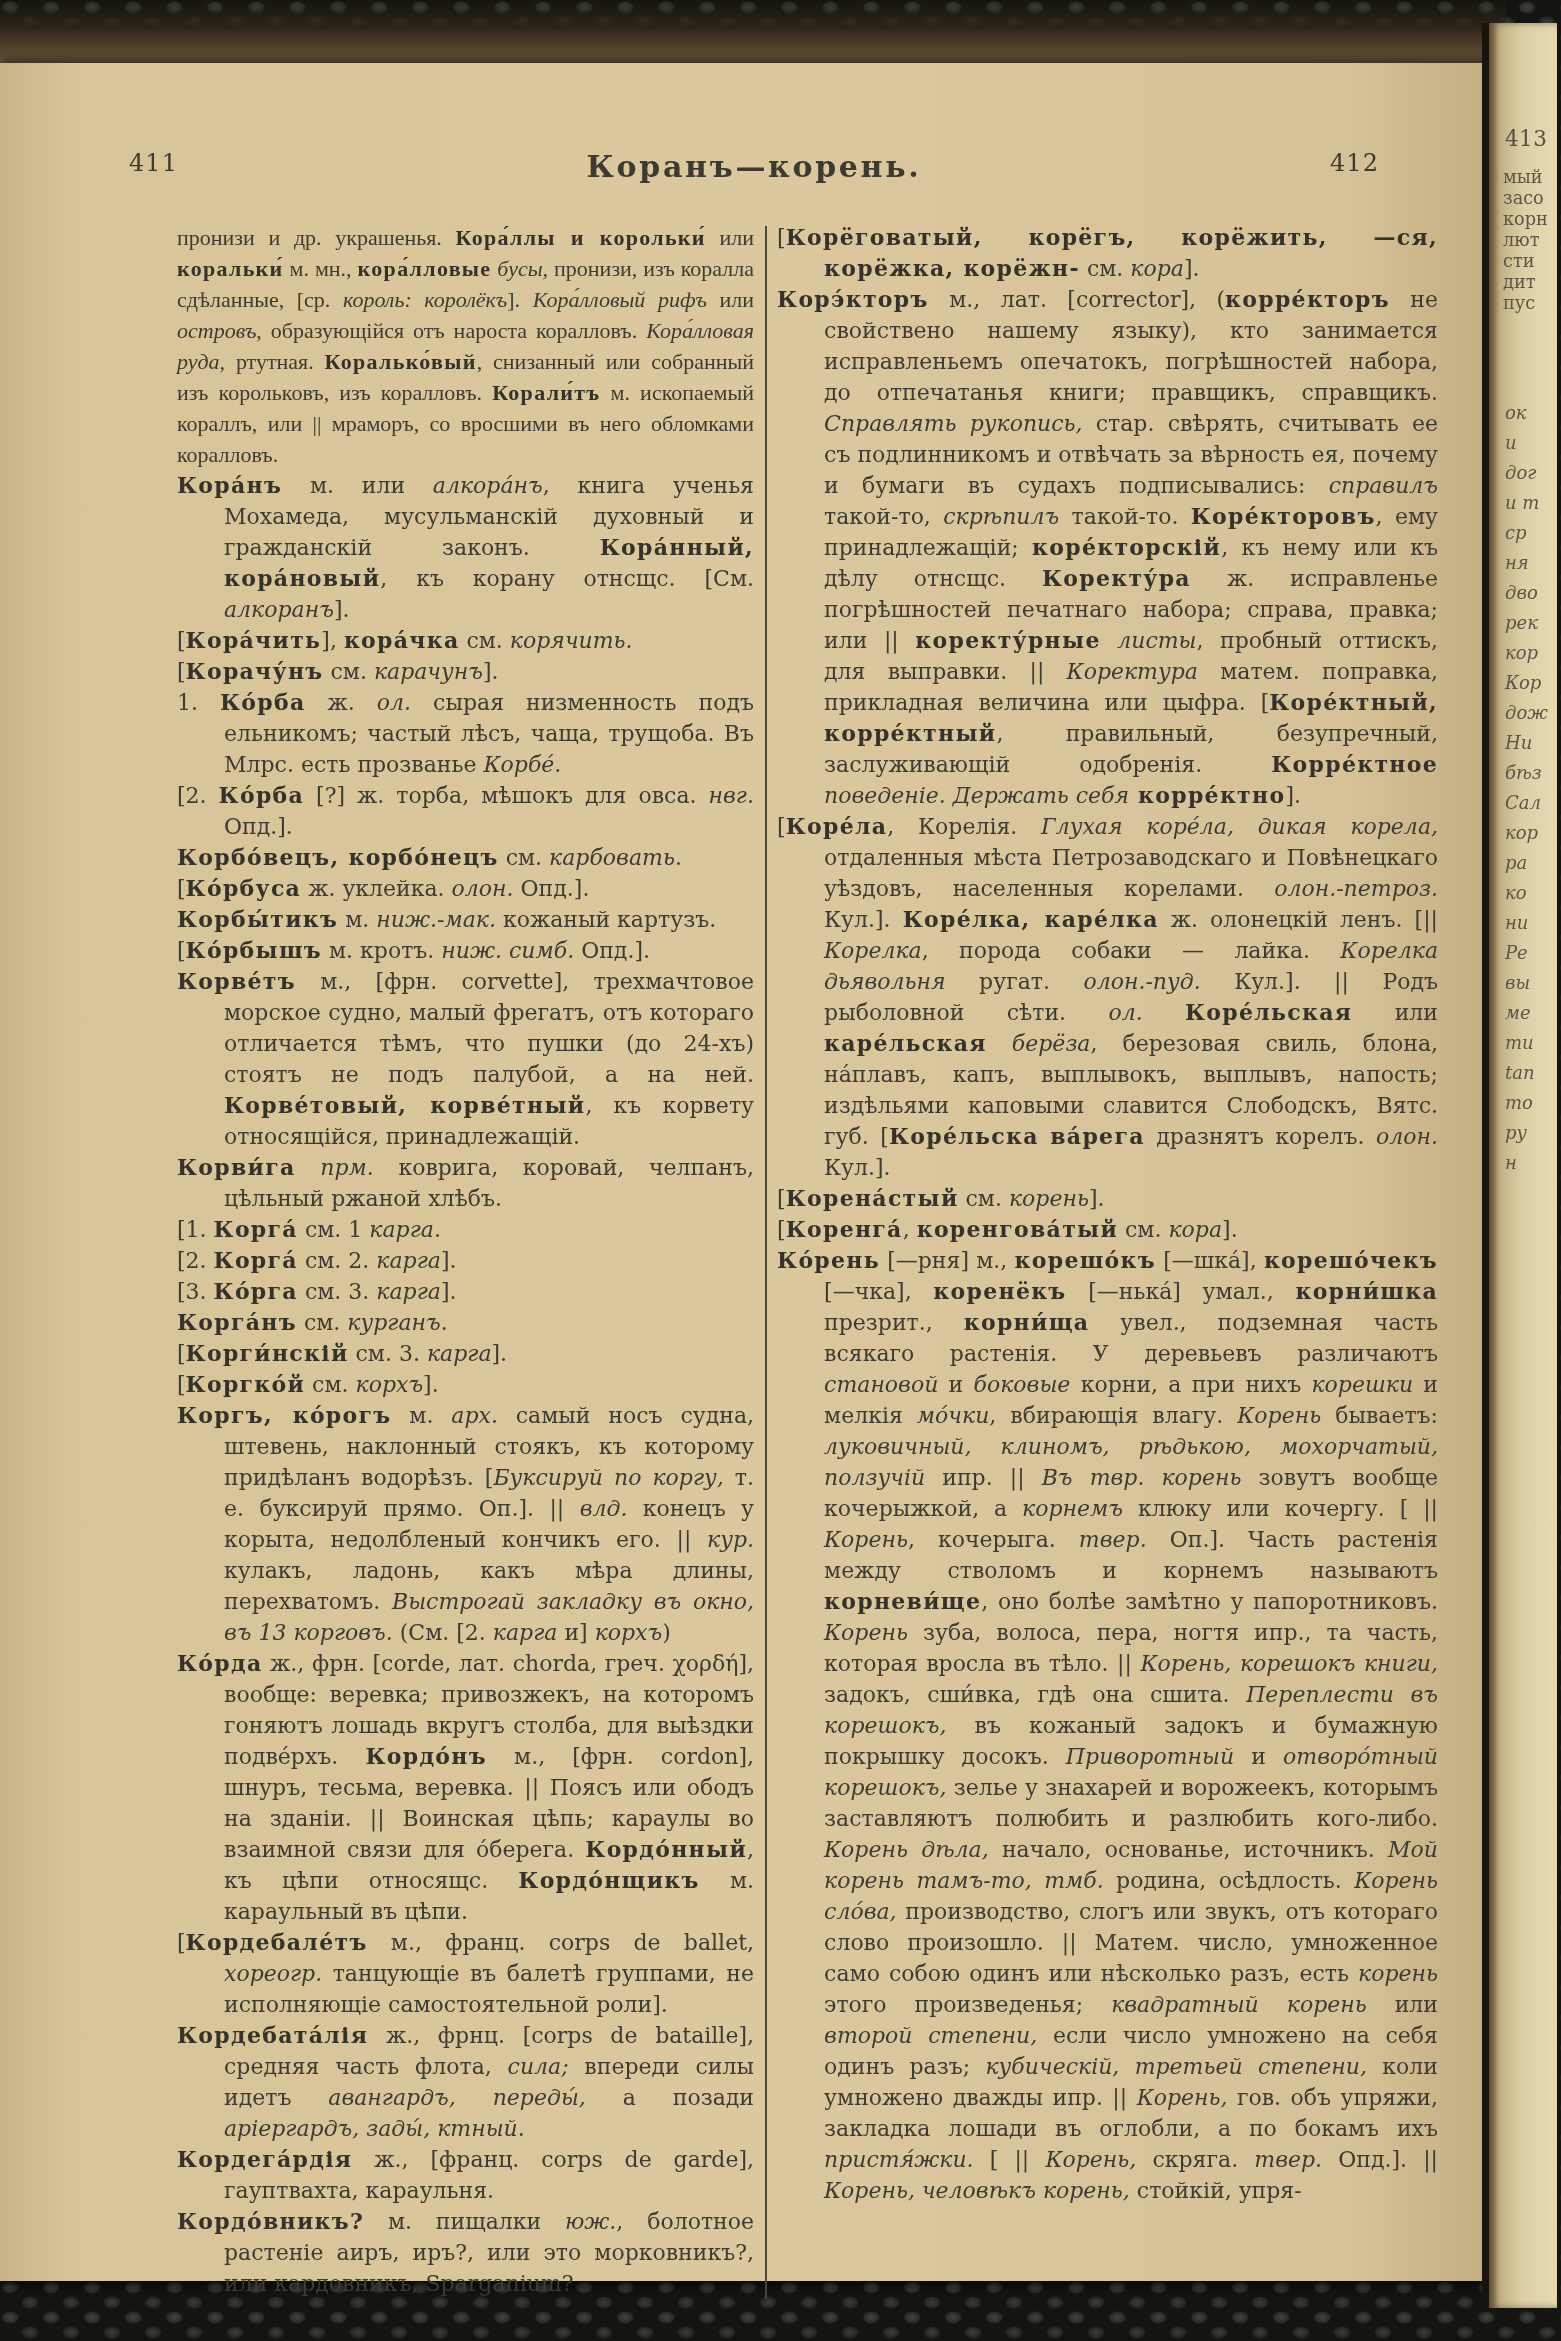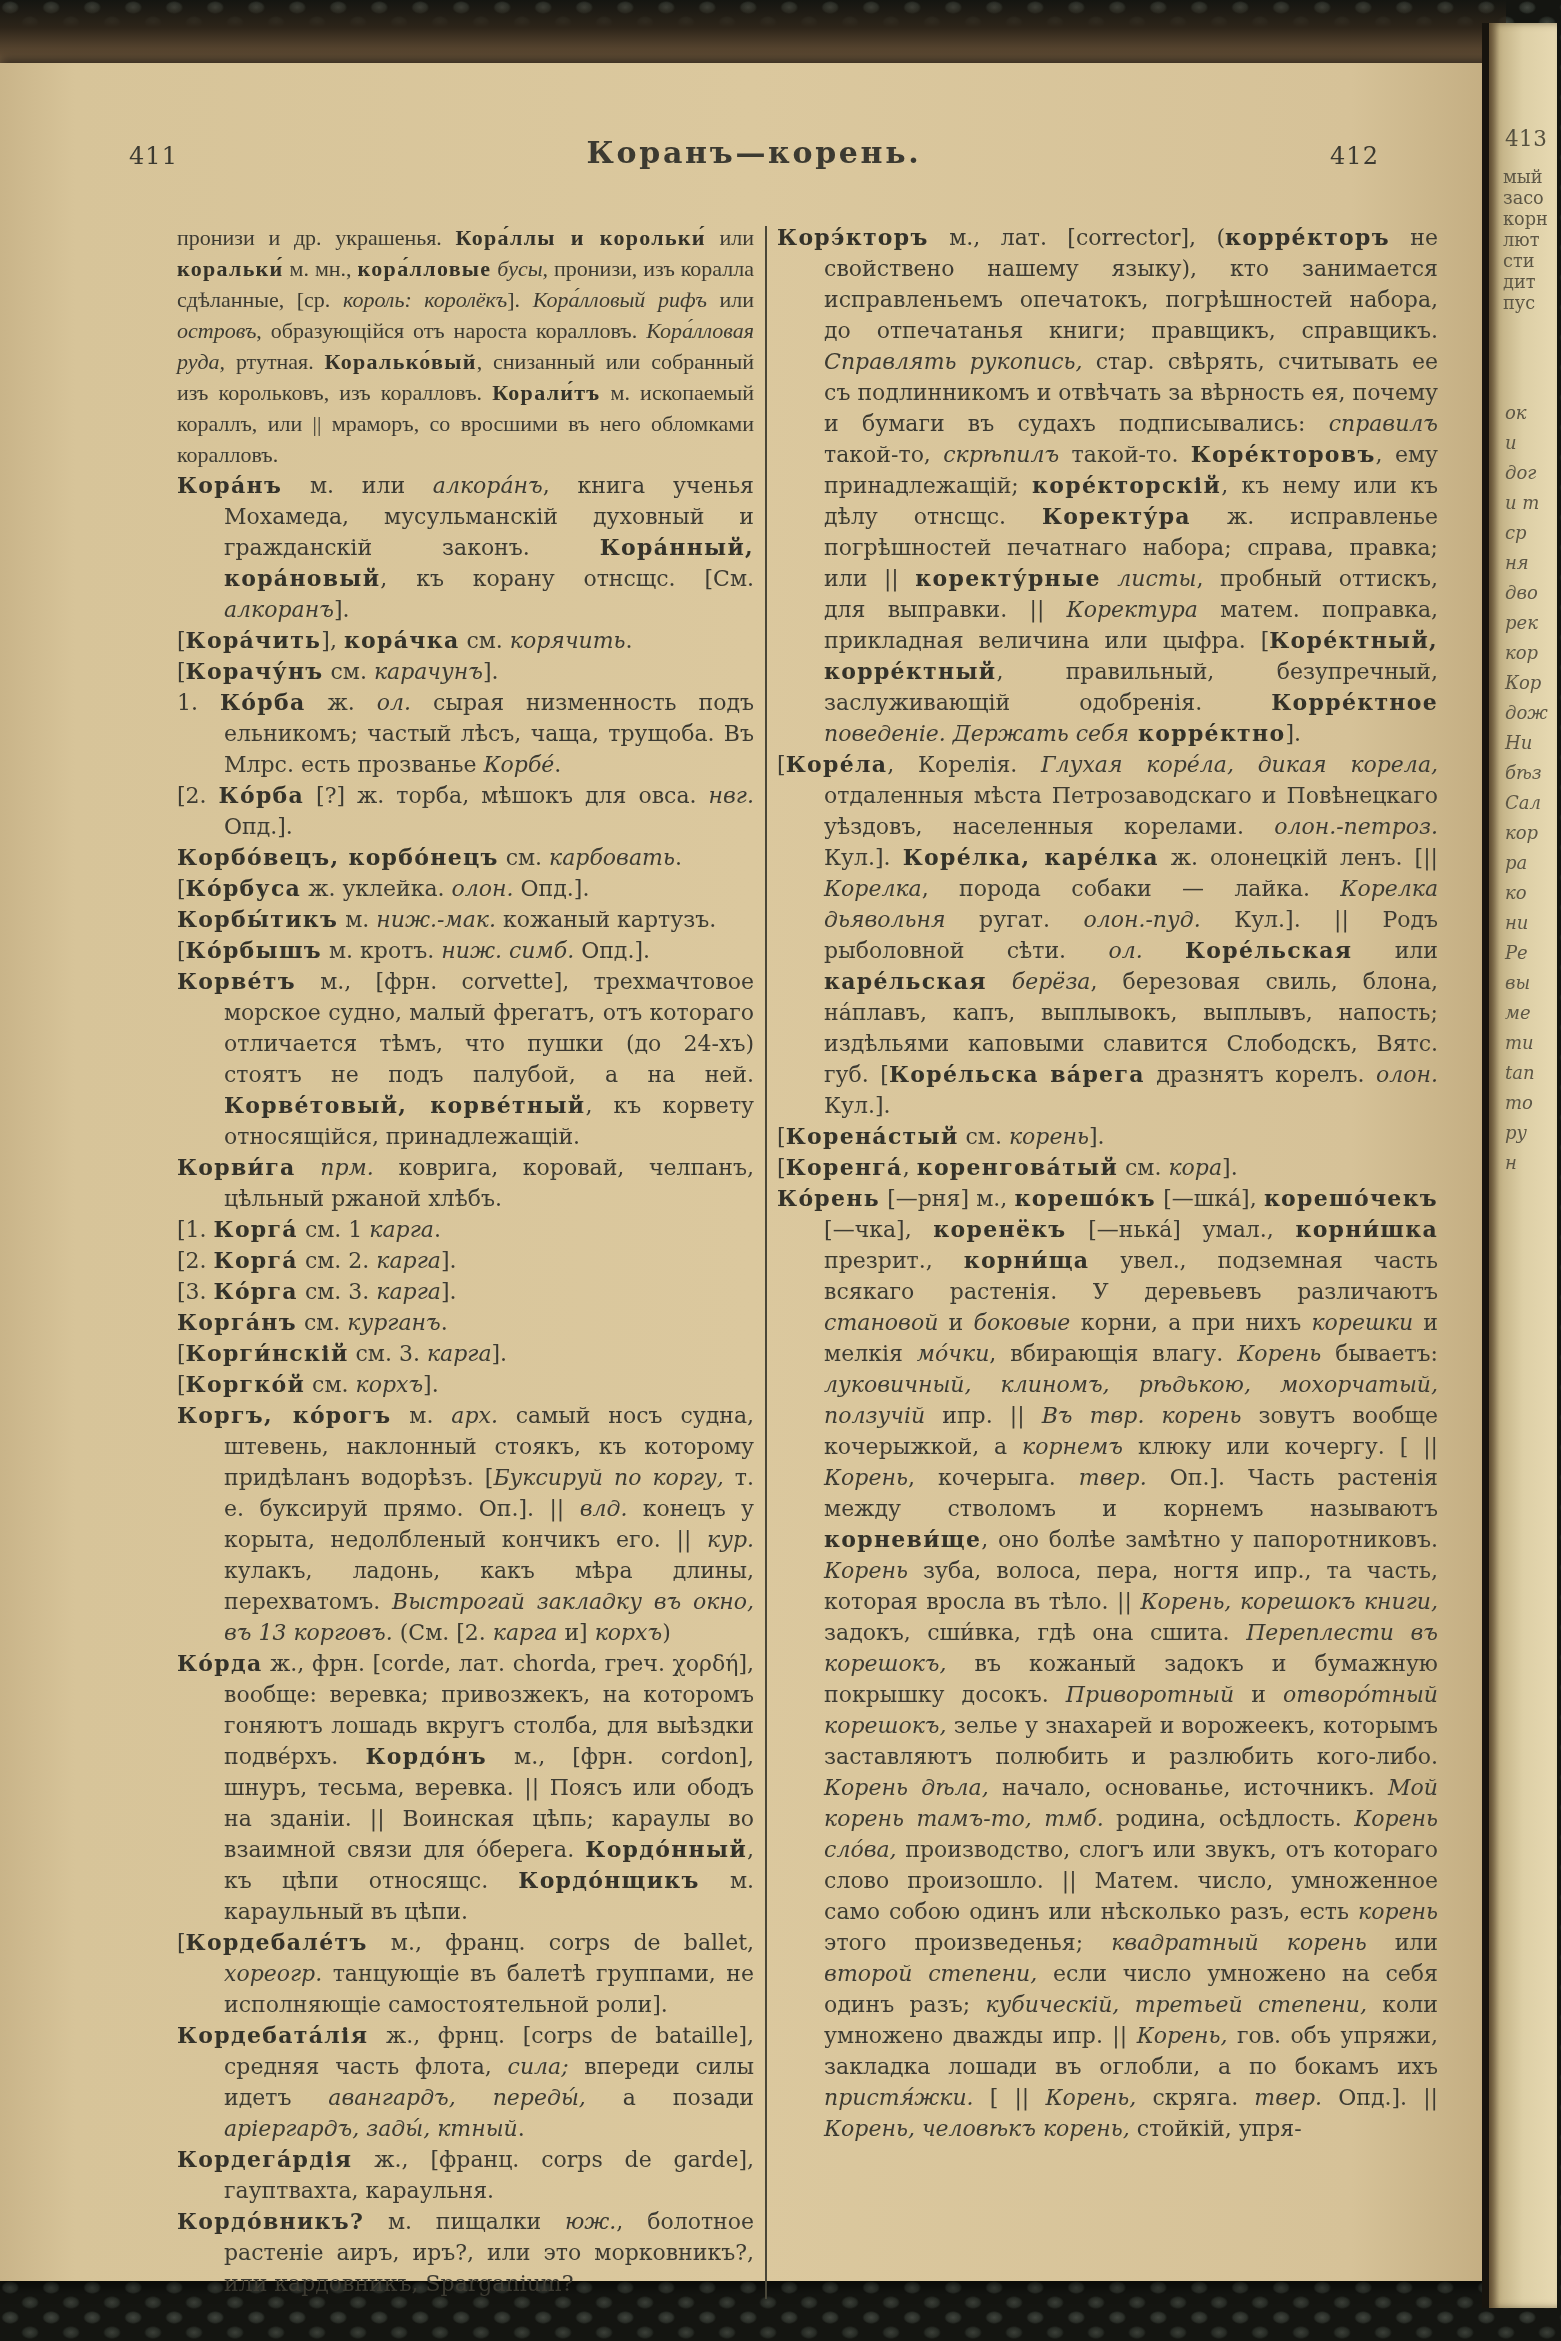--- a/index.html
+++ b/index.html
@@ -15,22 +15,22 @@
   .book-edge-top{
     position:absolute;top:0;left:0;width:1506px;height:91px;
     background:linear-gradient(180deg, rgba(20,18,14,0) 0%, #2c2419 30%, #5d4a33 58%, #8a7152 80%, rgba(138,113,82,0) 100%);
   }
   .page{
     position:absolute;left:0;top:63px;width:1501px;height:2218px;
     background:linear-gradient(90deg,#c9b489 0%,#d7c499 5%,#dbc89e 50%,#d6c298 90%,#c2ac80 100%);
     box-shadow:0 -4.3px 10.7px rgba(0,0,0,0.5), 0 5.4px 11.8px rgba(0,0,0,0.55);
   }
   .page-header{
-    position:absolute;top:72px;left:129px;right:122px;
-    display:flex;justify-content:space-between;align-items:flex-end;
+    position:absolute;top:86px;left:129px;right:122px;
+    display:flex;justify-content:space-between;align-items:flex-start;
     color:#3c3a31;
   }
   .pagenum{font-size:24px;letter-spacing:1.1px;}
   .running-head{font-size:30px;font-weight:bold;letter-spacing:2.7px;}
   .columns{
     position:absolute;top:159px;left:177px;width:1261px;
     display:flex;align-items:flex-start;
     font-size:22px;line-height:31px;color:#3d3b32;text-align:justify;
   }
   .col-left{width:577px;}
@@ -87,20 +87,21 @@
         <p class="entry"><span class="s-n">[</span><span class="s-b">Коргко́й</span><span class="s-n"> см. </span><span class="s-i">корхъ</span><span class="s-n">].</span></p>
         <p class="entry"><span class="s-b">Коргъ, ко́рогъ</span><span class="s-n"> м. </span><span class="s-i">арх.</span><span class="s-n"> самый носъ судна, штевень, наклонный стоякъ, къ которому придѣланъ водорѣзъ. [</span><span class="s-i">Буксируй по коргу,</span><span class="s-n"> т. е. буксируй прямо. Оп.]. || </span><span class="s-i">влд.</span><span class="s-n"> конецъ у корыта, недолбленый кончикъ его. || </span><span class="s-i">кур.</span><span class="s-n"> кулакъ, ладонь, какъ мѣра длины, перехватомъ. </span><span class="s-i">Выстрогай закладку въ окно, въ 13 корговъ.</span><span class="s-n"> (См. [2. </span><span class="s-i">карга</span><span class="s-n"> и] </span><span class="s-i">корхъ</span><span class="s-n">)</span></p>
         <p class="entry"><span class="s-b">Ко́рда</span><span class="s-n"> ж., фрн. [corde, лат. chorda, греч. χορδή], вообще: веревка; привозжекъ, на которомъ гоняютъ лошадь вкругъ столба, для выѣздки подве́рхъ. </span><span class="s-b">Кордо́нъ</span><span class="s-n"> м., [фрн. cordon], шнуръ, тесьма, веревка. || Поясъ или ободъ на зданіи. || Воинская цѣпь; караулы во взаимной связи для о́берега. </span><span class="s-b">Кордо́нный</span><span class="s-n">, къ цѣпи относящс. </span><span class="s-b">Кордо́нщикъ</span><span class="s-n"> м. караульный въ цѣпи.</span></p>
         <p class="entry"><span class="s-n">[</span><span class="s-b">Кордебале́тъ</span><span class="s-n"> м., франц. corps de ballet, </span><span class="s-i">хореогр.</span><span class="s-n"> танцующіе въ балетѣ группами, не исполняющіе самостоятельной роли].</span></p>
         <p class="entry"><span class="s-b">Кордебата́лія</span><span class="s-n"> ж., фрнц. [corps de bataille], средняя часть флота, </span><span class="s-i">сила;</span><span class="s-n"> впереди силы идетъ </span><span class="s-i">авангардъ, переды́,</span><span class="s-n"> а позади </span><span class="s-i">аріергардъ, зады́, ктный</span><span class="s-n">.</span></p>
         <p class="entry"><span class="s-b">Кордега́рдія</span><span class="s-n"> ж., [франц. corps de garde], гауптвахта, караульня.</span></p>
         <p class="entry"><span class="s-b">Кордо́вникъ?</span><span class="s-n"> м. пищалки </span><span class="s-i">юж.</span><span class="s-n">, болотное растеніе аиръ, иръ?, или это морковникъ?, или кардовникъ, Sparganium?</span></p>
       </div>
     <div class="divider"></div>
     <div class="col col-right" id="col-right">
+        <p class="entry"><span class="s-n">[</span><span class="s-b">Корёговатый, корёгъ, корёжить, —ся, корёжка, корёжн-</span><span class="s-n"> см. </span><span class="s-i">кора</span><span class="s-n">].</span></p>
         <p class="entry"><span class="s-b">Корэ́кторъ</span><span class="s-n"> м., лат. [corrector], (</span><span class="s-b">корре́кторъ</span><span class="s-n"> не свойствено нашему языку), кто занимается исправленьемъ опечатокъ, погрѣшностей набора, до отпечатанья книги; правщикъ, справщикъ. </span><span class="s-i">Справлять рукопись,</span><span class="s-n"> стар. свѣрять, считывать ее съ подлинникомъ и отвѣчать за вѣрность ея, почему и бумаги въ судахъ подписывались: </span><span class="s-i">справилъ</span><span class="s-n"> такой-то, </span><span class="s-i">скрѣпилъ</span><span class="s-n"> такой-то. </span><span class="s-b">Коре́кторовъ</span><span class="s-n">, ему принадлежащій; </span><span class="s-b">коре́кторскій</span><span class="s-n">, къ нему или къ дѣлу отнсщс. </span><span class="s-b">Коректу́ра</span><span class="s-n"> ж. исправленье погрѣшностей печатнаго набора; справа, правка; или || </span><span class="s-b">коректу́рные</span><span class="s-i"> листы</span><span class="s-n">, пробный оттискъ, для выправки. || </span><span class="s-i">Коректура</span><span class="s-n"> матем. поправка, прикладная величина или цыфра. [</span><span class="s-b">Коре́ктный, корре́ктный</span><span class="s-n">, правильный, безупречный, заслуживающій одобренія. </span><span class="s-b">Корре́ктное</span><span class="s-i"> поведеніе. Держать себя</span><span class="s-b"> корре́ктно</span><span class="s-n">].</span></p>
         <p class="entry"><span class="s-n">[</span><span class="s-b">Коре́ла</span><span class="s-n">, Корелія. </span><span class="s-i">Глухая коре́ла, дикая корела,</span><span class="s-n"> отдаленныя мѣста Петрозаводскаго и Повѣнецкаго уѣздовъ, населенныя корелами. </span><span class="s-i">олон.-петроз.</span><span class="s-n"> Кул.]. </span><span class="s-b">Коре́лка, каре́лка</span><span class="s-n"> ж. олонецкій ленъ. [|| </span><span class="s-i">Корелка</span><span class="s-n">, порода собаки — лайка. </span><span class="s-i">Корелка дьявольня</span><span class="s-n"> ругат. </span><span class="s-i">олон.-пуд.</span><span class="s-n"> Кул.]. || Родъ рыболовной сѣти. </span><span class="s-i">ол.</span><span class="s-n"> </span><span class="s-b">Коре́льская</span><span class="s-n"> или </span><span class="s-b">каре́льская</span><span class="s-i"> берёза</span><span class="s-n">, березовая свиль, блона, на́плавъ, капъ, выплывокъ, выплывъ, напость; издѣльями каповыми славится Слободскъ, Вятс. губ. [</span><span class="s-b">Коре́льска</span><span class="s-n"> </span><span class="s-b">ва́рега</span><span class="s-n"> дразнятъ корелъ. </span><span class="s-i">олон.</span><span class="s-n"> Кул.].</span></p>
         <p class="entry"><span class="s-n">[</span><span class="s-b">Корена́стый</span><span class="s-n"> см. </span><span class="s-i">корень</span><span class="s-n">].</span></p>
         <p class="entry"><span class="s-n">[</span><span class="s-b">Коренга́</span><span class="s-n">, </span><span class="s-b">коренгова́тый</span><span class="s-n"> см. </span><span class="s-i">кора</span><span class="s-n">].</span></p>
         <p class="entry"><span class="s-b">Ко́рень</span><span class="s-n"> [—рня] м., </span><span class="s-b">корешо́къ</span><span class="s-n"> [—шка́], </span><span class="s-b">корешо́чекъ</span><span class="s-n"> [—чка], </span><span class="s-b">коренёкъ</span><span class="s-n"> [—нька́] умал., </span><span class="s-b">корни́шка</span><span class="s-n"> презрит., </span><span class="s-b">корни́ща</span><span class="s-n"> увел., подземная часть всякаго растенія. У деревьевъ различаютъ </span><span class="s-i">становой</span><span class="s-n"> и </span><span class="s-i">боковые</span><span class="s-n"> корни, а при нихъ </span><span class="s-i">корешки</span><span class="s-n"> и мелкія </span><span class="s-i">мо́чки</span><span class="s-n">, вбирающія влагу. </span><span class="s-i">Корень</span><span class="s-n"> бываетъ: </span><span class="s-i">луковичный, клиномъ, рѣдькою, мохорчатый, ползучій</span><span class="s-n"> ипр. || </span><span class="s-i">Въ твр. корень</span><span class="s-n"> зовутъ вообще кочерыжкой, а </span><span class="s-i">корнемъ</span><span class="s-n"> клюку или кочергу. [ || </span><span class="s-i">Корень</span><span class="s-n">, кочерыга. </span><span class="s-i">твер.</span><span class="s-n"> Оп.]. Часть растенія между стволомъ и корнемъ называютъ </span><span class="s-b">корневи́ще</span><span class="s-n">, оно болѣе замѣтно у папоротниковъ. </span><span class="s-i">Корень</span><span class="s-n"> зуба, волоса, пера, ногтя ипр., та часть, которая вросла въ тѣло. || </span><span class="s-i">Корень, корешокъ книги,</span><span class="s-n"> задокъ, сши́вка, гдѣ она сшита. </span><span class="s-i">Переплести въ корешокъ,</span><span class="s-n"> въ кожаный задокъ и бумажную покрышку досокъ. </span><span class="s-i">Приворотный</span><span class="s-n"> и </span><span class="s-i">отворо́тный корешокъ,</span><span class="s-n"> зелье у знахарей и ворожеекъ, которымъ заставляютъ полюбить и разлюбить кого-либо. </span><span class="s-i">Корень дѣла,</span><span class="s-n"> начало, основанье, источникъ. </span><span class="s-i">Мой корень тамъ-то, тмб.</span><span class="s-n"> родина, осѣдлость. </span><span class="s-i">Корень сло́ва,</span><span class="s-n"> производство, слогъ или звукъ, отъ котораго слово произошло. || Матем. число, умноженное само собою одинъ или нѣсколько разъ, есть </span><span class="s-i">корень</span><span class="s-n"> этого произведенья; </span><span class="s-i">квадратный корень</span><span class="s-n"> или </span><span class="s-i">второй степени,</span><span class="s-n"> если число умножено на себя одинъ разъ; </span><span class="s-i">кубическій, третьей степени,</span><span class="s-n"> коли умножено дважды ипр. || </span><span class="s-i">Корень,</span><span class="s-n"> гов. объ упряжи, закладка лошади въ оглобли, а по бокамъ ихъ </span><span class="s-i">пристя́жки.</span><span class="s-n"> [ || </span><span class="s-i">Корень,</span><span class="s-n"> скряга. </span><span class="s-i">твер.</span><span class="s-n"> Опд.]. || </span><span class="s-i">Корень, человѣкъ корень,</span><span class="s-n"> стойкій, упря-</span></p>
       </div>
   </div>
 </div>
 
 <div class="next-page">

